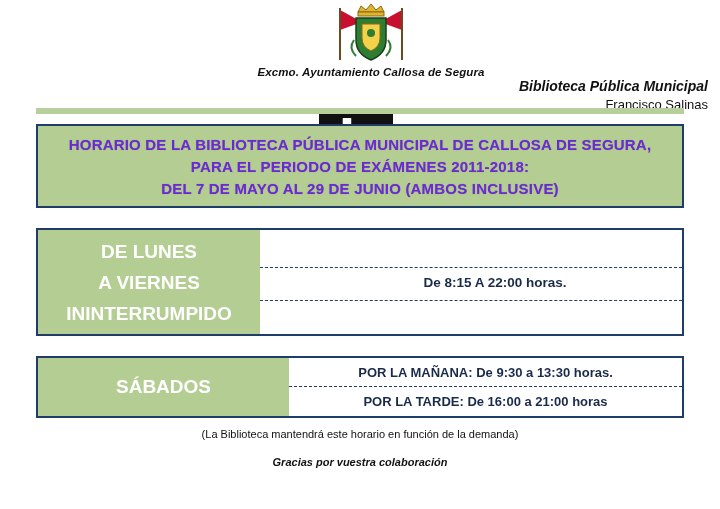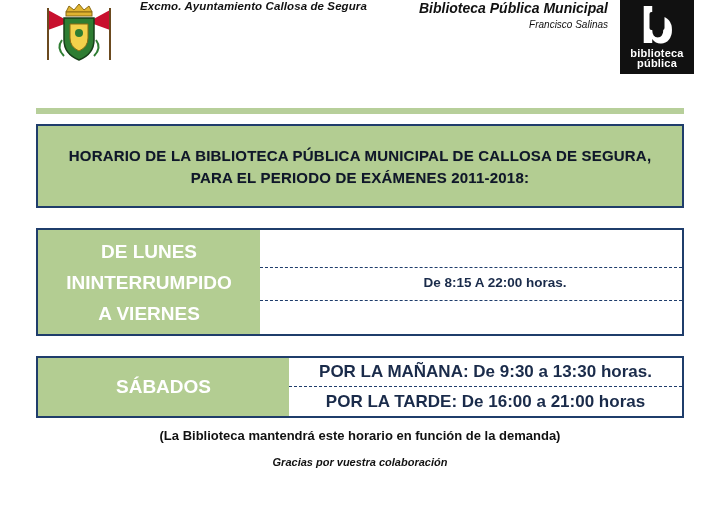--- a/index.html
+++ b/index.html
@@ -14,22 +14,24 @@
     color: #1a2b4a;
     overflow: hidden;
     position: relative;
   }
 
   
   .header {
     position: relative;
     height: 100px;
     display: flex;
-    padding: 0 18px;
-    box-sizing: border-box;
+    align-items: center;
+    padding: 0 0;
+    box-sizing: border-box;
+    flex-direction: column;
   }
   .crest {
     width: 78px;
     height: 66px;
     position: relative;
     flex: 0 0 auto;
     margin-left: 22px;
   }
   .crest svg { display: block; }
 
@@ -57,22 +59,21 @@
     text-align: right;
     margin-right: 12px;
   }
   .library-text .line1 {
     font-size: 14px;
     font-weight: bold;
     font-style: italic;
     color: #111111;
   }
   .library-text .line2 {
-    font-size: 10px;
-    font-style: italic;
+    font-size: 13px;
     color: #111111;
     margin-top: 3px;
   }
 
   .bplogo {
     flex: 0 0 auto;
     width: 74px;
     height: 74px;
     background: #111111;
     position: relative;
@@ -134,21 +135,21 @@
     background: #b3cd92;
     border: 2px solid #1f3d6b;
     box-sizing: border-box;
     display: flex;
     flex-direction: column;
     align-items: center;
     justify-content: center;
     gap: 5px;
   }
   .title-band .tline {
-    color: #0f172a;
+    color: #6d28d9;
     font-weight: bold;
     font-size: 15px;
     letter-spacing: .2px;
     text-align: center;
     text-shadow: 0 0 1px rgba(0,0,0,.25);
   }
 
   
   .row {
     position: absolute;
@@ -206,39 +207,39 @@
     color: #1a2b4a;
     text-align: center;
     padding-left: 48px;
   }
 
   #row-saturday .value .sub {
     height: 50%;
     display: flex;
     align-items: center;
     justify-content: center;
-    font-size: 17px;
+    font-size: 13px;
     font-weight: bold;
     color: #1a2b4a;
     box-sizing: border-box;
     padding: 0 24px;
   }
   #row-saturday .value .sub.first {
     border-bottom: 1px dashed #1f3d6b;
   }
 
   
   .note1 {
     position: absolute;
     top: 428px;
     left: 0;
     width: 100%;
     text-align: center;
-    font-size: 13px;
-    font-weight: bold;
+    font-size: 11px;
+    font-weight: normal;
     color: #111111;
   }
   .note2 {
     position: absolute;
     top: 456px;
     left: 0;
     width: 100%;
     text-align: center;
     font-size: 11px;
     font-weight: bold;
@@ -287,27 +288,28 @@
       <div>pública</div>
     </div>
   </div>
 </div>
 
 <div class="green-rule"></div>
 
 <div class="title-band">
   <div class="tline">HORARIO DE LA BIBLIOTECA PÚBLICA MUNICIPAL DE CALLOSA DE SEGURA,</div>
   <div class="tline">PARA EL PERIODO DE EXÁMENES 2011-2018:</div>
+  <div class="tline">DEL 7 DE MAYO AL 29 DE JUNIO (AMBOS INCLUSIVE)</div>
 </div>
 
 <div class="row" id="row-weekdays">
   <div class="label">
     <div>DE LUNES</div>
+    <div>A VIERNES</div>
     <div>ININTERRUMPIDO</div>
-    <div>A VIERNES</div>
   </div>
   <div class="value">
     <div class="dash-top"></div>
     <div class="txt">De 8:15  A 22:00 horas.</div>
     <div class="dash-bot"></div>
   </div>
 </div>
 
 <div class="row" id="row-saturday">
   <div class="label">SÁBADOS</div>

